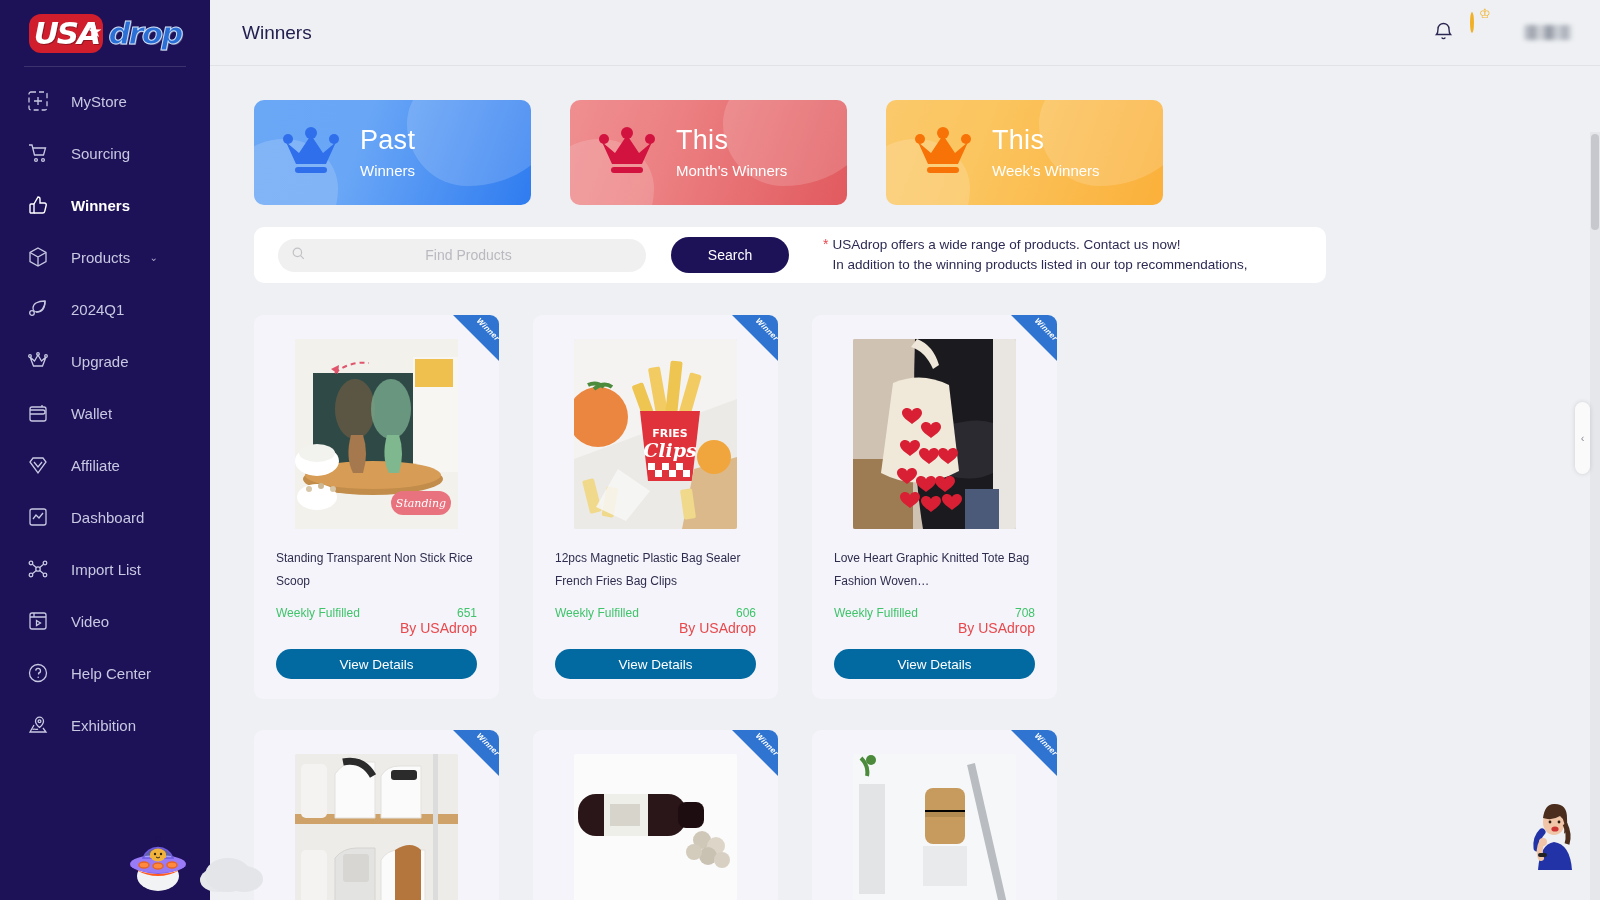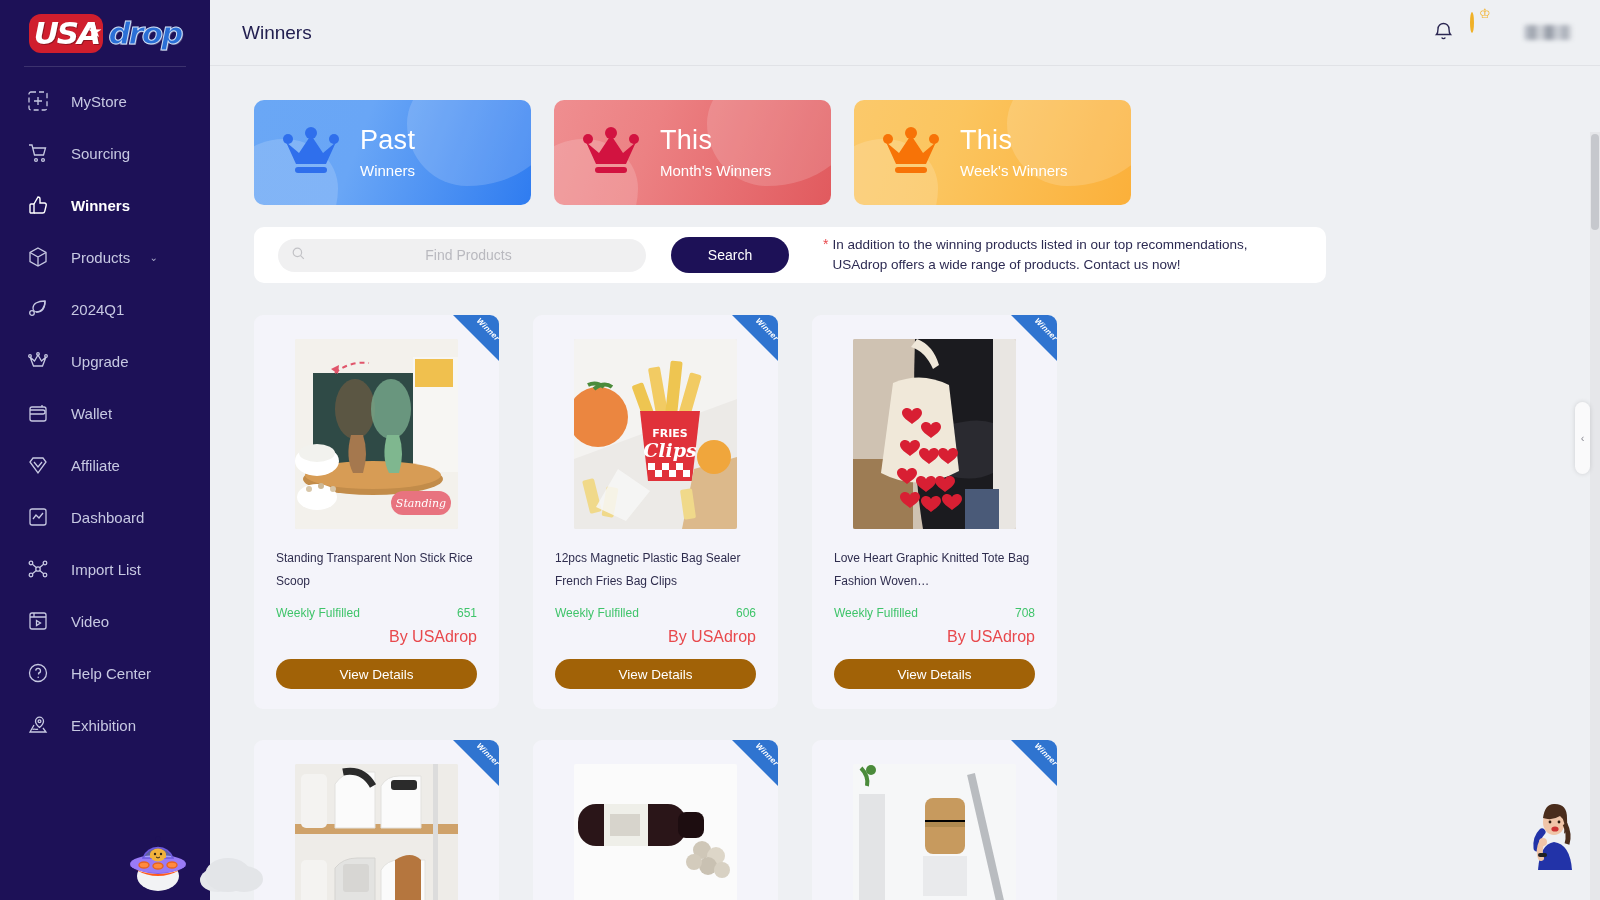--- a/index.html
+++ b/index.html
@@ -100,21 +100,21 @@
     background: linear-gradient(90deg,#c8ccd4 0%, #9ba1ab 18%, #d6d9de 34%, #8e94a0 52%, #cfd3d9 70%, #a7acb6 86%, #dfe1e5 100%);
     filter: blur(2.2px);
   }
 
   .scrollarea {
     flex: 1; position: relative; overflow: hidden; padding: 0 0 0 0;
   }
   .content { padding: 34px 40px 0 44px; }
 
   
-  .banners { display: flex; gap: 23px; }
+  .banners { display: flex; gap: 39px; }
   .banner {
     width: 277px; height: 105px; border-radius: 10px;
     display: flex; align-items: center; position: relative; overflow: hidden;
     cursor: pointer;
   }
   .banner .blob1, .banner .blob2 {
     position: absolute; background: rgba(255,255,255,.16); border-radius: 46% 54% 60% 40%/48% 42% 58% 52%;
   }
   .banner .blob1 { width: 150px; height: 120px; right: -26px; top: -34px; }
   .banner .blob2 { width: 120px; height: 110px; left: -36px; bottom: -44px; border-radius: 55% 45% 40% 60%/60% 45% 55% 40%; }
@@ -182,24 +182,24 @@
   .ptitle {
     margin-top: 18px; font-size: 12px; color: #2f2d4e; line-height: 23px;
     height: 46px; overflow: hidden;
   }
   .prow {
     margin-top: 13px; display: flex; align-items: center; justify-content: space-between;
     font-size: 12px;
   }
   .pfl { color: #3fc46a; }
   .pcount { color: #3fc46a; }
-  .pby { margin-top: 8px; text-align: right; font-size: 16px; color: #e8484c; }
+  .pby { margin-top: 0; text-align: right; font-size: 14px; color: #e8484c; }
   .vbtn {
     margin-top: 13px; width: 100%; height: 30px; border-radius: 15px;
-    background: #a16207; color: #fff; font-size: 13.5px; border: 0; cursor: pointer;
+    background: #0369a1; color: #fff; font-size: 13.5px; border: 0; cursor: pointer;
     font-family: "Liberation Sans", sans-serif;
   }
 
   
   .collapse-handle {
     position: absolute; right: 10px; top: 336px;
     width: 15px; height: 72px; border-radius: 8px;
     background: #fafafb; box-shadow: 0 0 5px rgba(0,0,0,.13);
     display: flex; align-items: center; justify-content: center;
     font-size: 11px; color: #8d8d96; cursor: pointer; z-index: 8;
@@ -504,22 +504,22 @@
                   <circle cx="5.4" cy="5.4" r="4.2"></circle>
                   <path d="M8.6 8.6l3.2 3.2"></path>
                 </svg>
             </span>
             <input type="text" value="" placeholder="Find Products" style="">
           </div>
           <button class="search-btn">Search</button>
           <div class="notice">
             <span class="star">*</span>
             <span class="ntext">
+              <div>USAdrop offers a wide range of products. Contact us now!</div>
               <div>In addition to the winning products listed in our top recommendations,</div>
-              <div>USAdrop offers a wide range of products. Contact us now!</div>
             </span>
           </div>
         </div>
 
         <div class="grid">
 
           <div class="card">
             <div class="ribbon">
               <span class="rtxt">Winner</span>
             </div>

